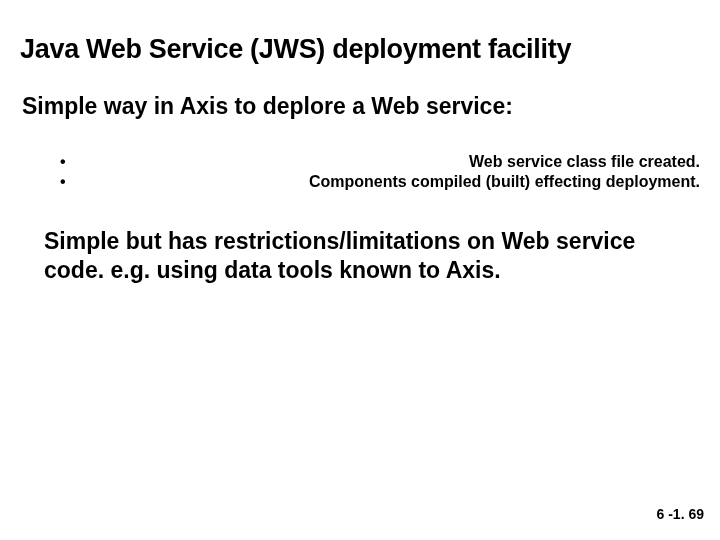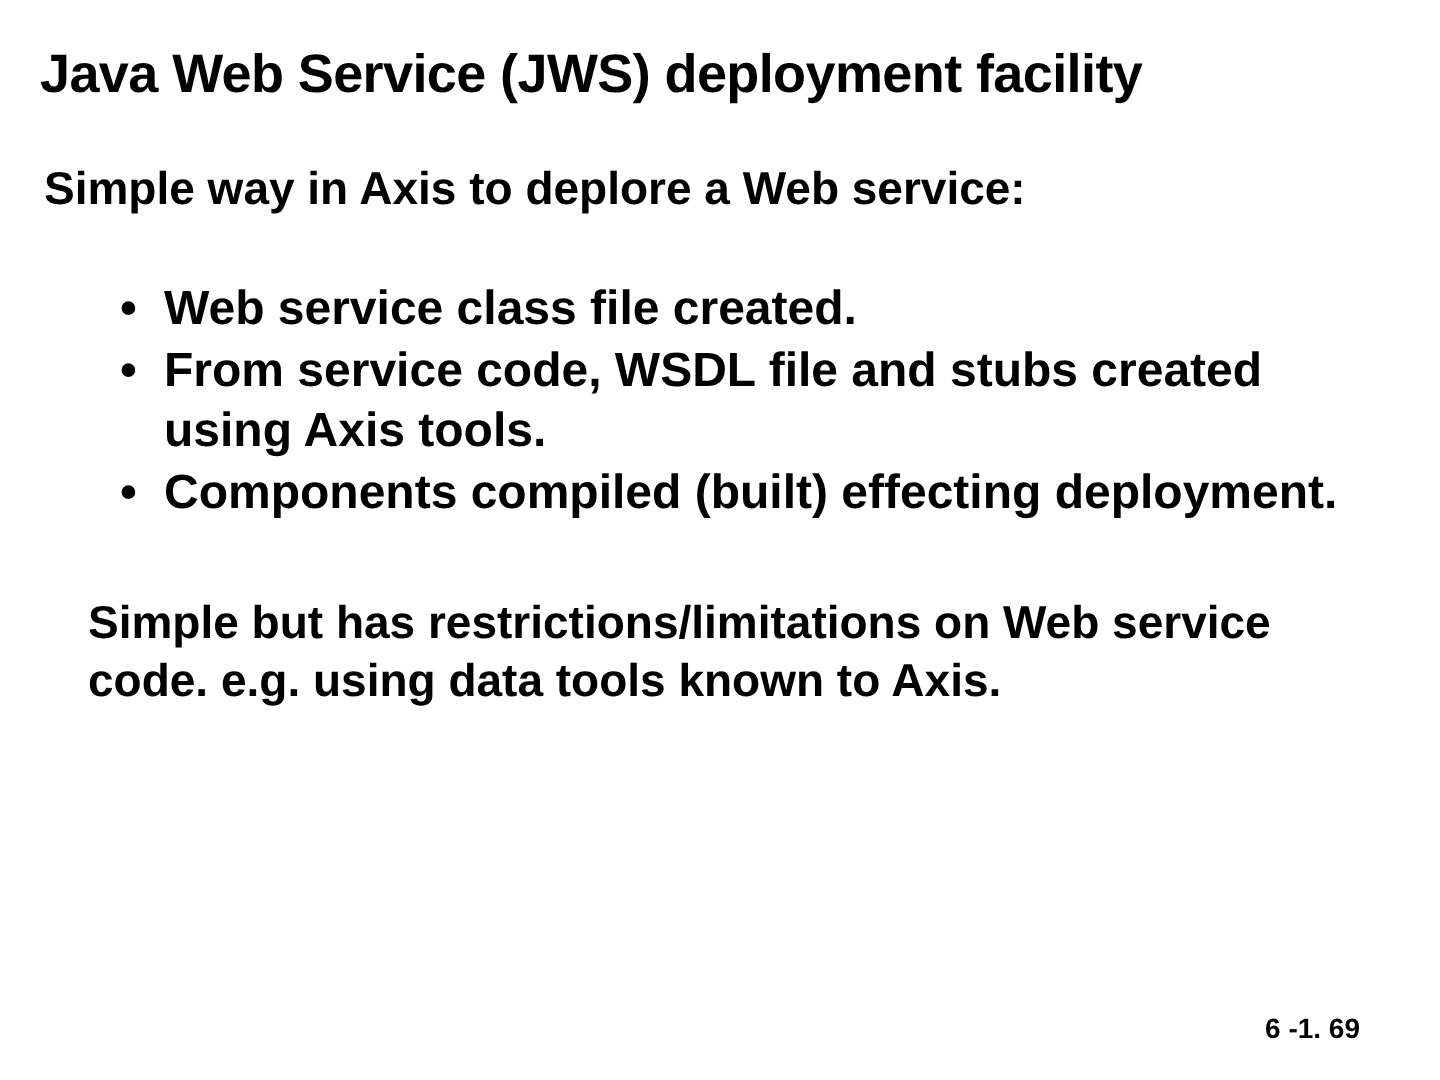--- a/index.html
+++ b/index.html
@@ -10,65 +10,66 @@
       font-family: Arial, Helvetica, sans-serif;
       color: #000000;
       position: relative;
       padding: 22px 20px 20px 20px;
     }
     .title {
       font-size: 27px;
       font-weight: bold;
       margin-bottom: 28px;
       letter-spacing: -0.3px;
+      margin-top: 12px;
     }
     .intro {
       font-size: 23px;
       margin-bottom: 32px;
       padding-left: 2px;
     }
     .bullets {
       list-style: none;
       padding-left: 40px;
       margin-bottom: 34px;
     }
     .bullets li {
-      font-size: 24px;
+      font-size: 16px;
       line-height: 1.28;
       position: relative;
       padding-left: 22px;
+      text-align: right;
     }
     .bullets li::before {
       content: "•";
       position: absolute;
       left: 0;
       top: 0;
     }
     .closing {
       font-size: 23px;
       line-height: 1.28;
       padding-left: 24px;
       padding-right: 40px;
     }
     .pagenum {
       position: absolute;
       bottom: 18px;
-      right: 40px;
+      right: 16px;
       font-size: 14px;
       text-align: right;
     }
   </style>
 </head>
 <body>
 
 <h1 class="title">Java Web Service (JWS) deployment facility</h1>
 
 <p class="intro">Simple way in Axis to deplore a Web service:</p>
 
 <ul class="bullets">
   <li>Web service class file created.</li>
-  <li>From service code, WSDL file and stubs created using Axis tools.</li>
   <li>Components compiled (built) effecting deployment.</li>
 </ul>
 
 <p class="closing">Simple but has restrictions/limitations on Web service code. e.g. using data tools known to Axis.</p>
 
 <div class="pagenum">6 -1. 69</div>
 
 </body></html>

